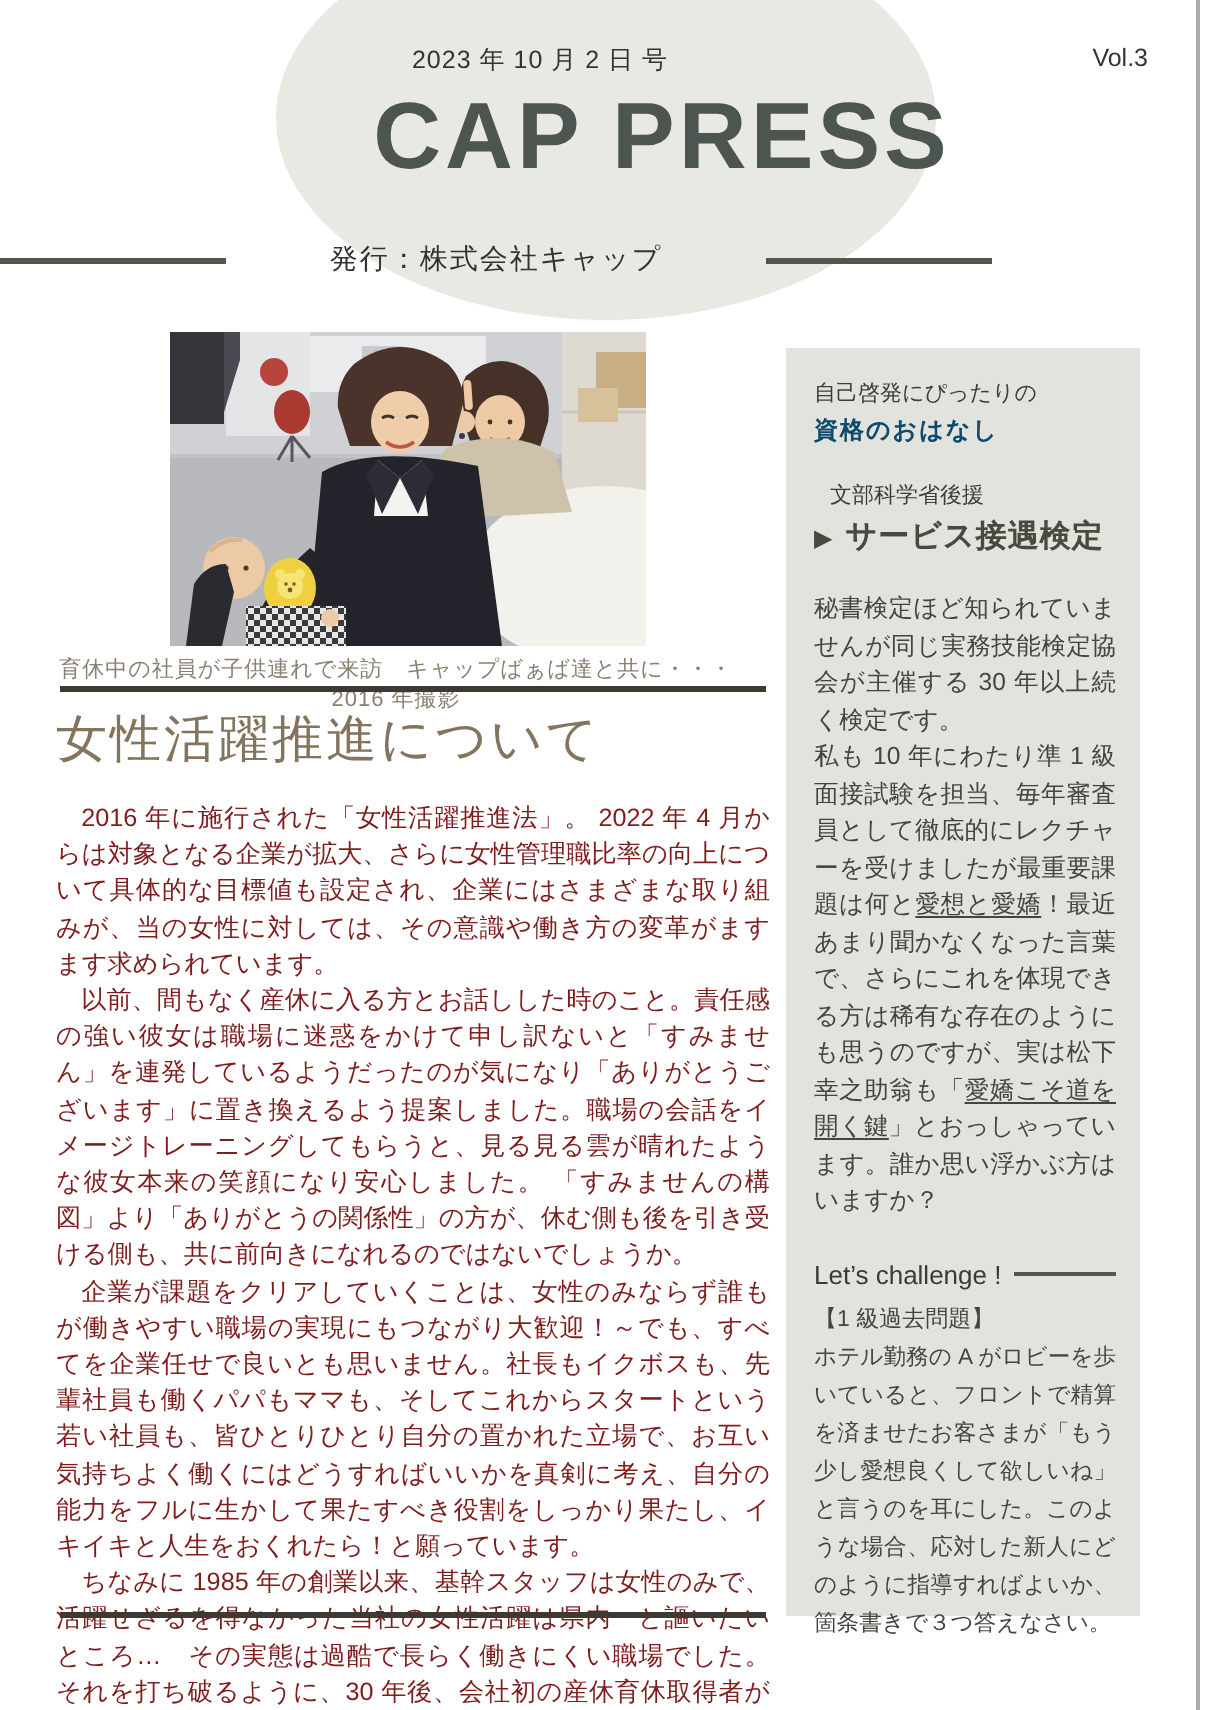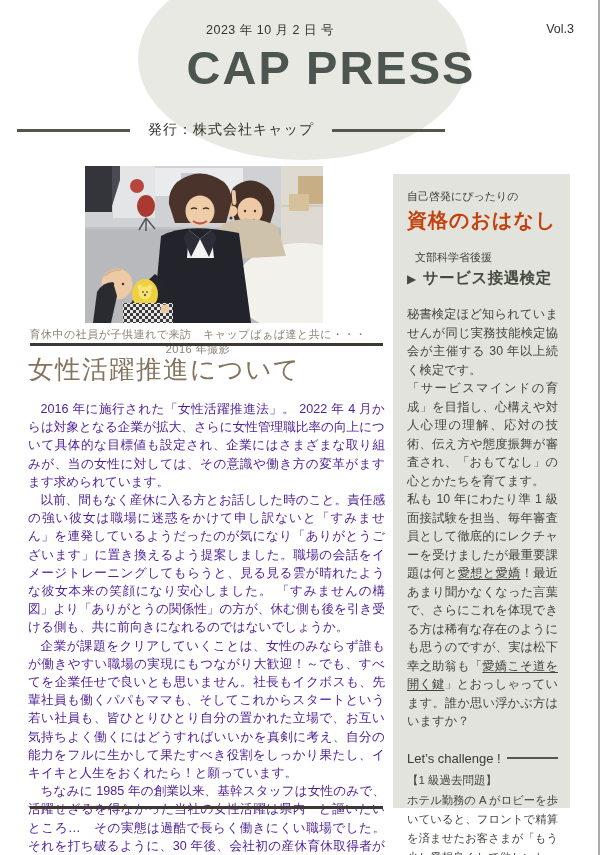--- a/index.html
+++ b/index.html
@@ -7,45 +7,45 @@
   .page{position:relative;width:606px;height:855px;background:#ffffff;overflow:hidden;}
 
   
   .header-ellipse{position:absolute;left:138px;top:-42px;width:330px;height:202px;
     background:#e9e9e3;border-radius:50%;}
   .issue-date{position:absolute;left:0;top:22px;width:540px;text-align:center;
     font-size:12.5px;color:#33332f;letter-spacing:.5px;}
   .vol{position:absolute;right:32px;top:22px;font-size:12.5px;color:#33332f;}
   .cap-title{position:absolute;left:0;top:40px;width:606px;margin:0;text-align:center;
     font-size:47px;font-weight:bold;letter-spacing:2px;color:#4c554f;padding-left:28px;}
-  .publisher-row{position:absolute;left:17px;top:121px;width:496px;display:flex;
-    align-items:center;justify-content:flex-start;gap:18px;}
+  .publisher-row{position:absolute;left:0;top:121px;width:496px;display:flex;
+    align-items:center;justify-content:space-between;gap:18px;}
   .pub-line{width:113px;height:3px;background:#55544d;}
   .publisher-text{font-size:14px;color:#32322e;letter-spacing:1px;}
 
   
   .photo-wrap{position:absolute;left:85px;top:166px;width:238px;height:157px;overflow:hidden;}
   .photo-caption{position:absolute;left:16px;top:327px;width:364px;text-align:center;
     font-size:11px;color:#8a8072;letter-spacing:.5px;}
   .rule{position:absolute;left:30px;width:353px;height:2.5px;background:#3e3933;}
   .rule-top{top:343px;}
   .rule-bottom{top:806px;}
 
   
   .article{position:absolute;left:28px;top:352px;width:357px;}
   .article-title{margin:0 0 13px 0;font-size:25.5px;font-weight:normal;color:#84745e;
     letter-spacing:1.5px;}
-  .article p{margin:0;font-size:12.6px;line-height:18.2px;color:#4c1d95;
+  .article p{margin:0;font-size:12.6px;line-height:18.2px;color:#7f1d1d;
     text-align:justify;text-indent:1em;}
 
   
   .sidebar{position:absolute;left:393px;top:174px;width:177px;height:634px;
     background:#e3e3de;box-sizing:border-box;padding:15px 12px 0 14px;}
   .side-kicker{font-size:11px;color:#3c3c38;margin-bottom:3px;}
-  .side-title{font-size:20px;font-weight:bold;color:#c2410c;letter-spacing:1px;
+  .side-title{font-size:12px;font-weight:bold;color:#0c4a6e;letter-spacing:1px;
     margin-bottom:16px;}
   .side-subkicker{font-size:11px;color:#3c3c38;margin-left:8px;margin-bottom:3px;}
   .service-heading{font-size:15.5px;font-weight:bold;color:#464b40;letter-spacing:.5px;
     margin-bottom:16px;display:flex;align-items:center;gap:6px;}
   .tri{font-size:12px;}
   .side-body{margin:0;font-size:12.3px;line-height:18.5px;color:#45453f;text-align:justify;}
   .side-body .u{text-decoration:underline;text-underline-offset:2px;}
   .challenge-row{margin-top:20px;display:flex;align-items:center;gap:6px;justify-content:center;}
   .challenge-label{font-size:13px;color:#3b3b36;white-space:nowrap;}
   .challenge-line{flex:1;height:1.5px;background:#57564f;}
@@ -147,21 +147,20 @@
 
   <aside class="sidebar">
     <div class="side-kicker">自己啓発にぴったりの</div>
     <div class="side-title">資格のおはなし</div>
     <div class="side-subkicker">文部科学省後援</div>
     <div class="service-heading">
       <span class="tri">▶</span>
       <span>サービス接遇検定</span>
     </div>
     <p class="side-body">秘書検定ほど知られていませんが同じ実務技能検定協会が主催する 30 年以上続く検定です。</p>
-    <p class="side-body">「サービスマインドの育成」を目指し、心構えや対人心理の理解、応対の技術、伝え方や態度振舞が審査され、「おもてなし」の心とかたちを育てます。</p>
     <p class="side-body"><span>私も 10 年にわたり準 1 級面接試験を担当、毎年審査員として徹底的にレクチャーを受けましたが最重要課題は何と</span><span class="u">愛想と愛嬌</span><span>！最近あまり聞かなくなった言葉で、さらにこれを体現できる方は稀有な存在のようにも思うのですが、実は松下幸之助翁も「</span><span class="u">愛嬌こそ道を開く鍵</span><span>」とおっしゃっています。誰か思い浮かぶ方はいますか？</span></p>
     <div class="challenge-row">
       <span class="challenge-label">Let’s challenge !</span>
       <span class="challenge-line"></span>
     </div>
     <div class="quiz-label">【1 級過去問題】</div>
     <p class="quiz-text">ホテル勤務の A がロビーを歩いていると、フロントで精算を済ませたお客さまが「もう少し愛想良くして欲しいね」と言うのを耳にした。このような場合、応対した新人にどのように指導すればよいか、箇条書きで３つ答えなさい。</p>
 
   </aside>
 

